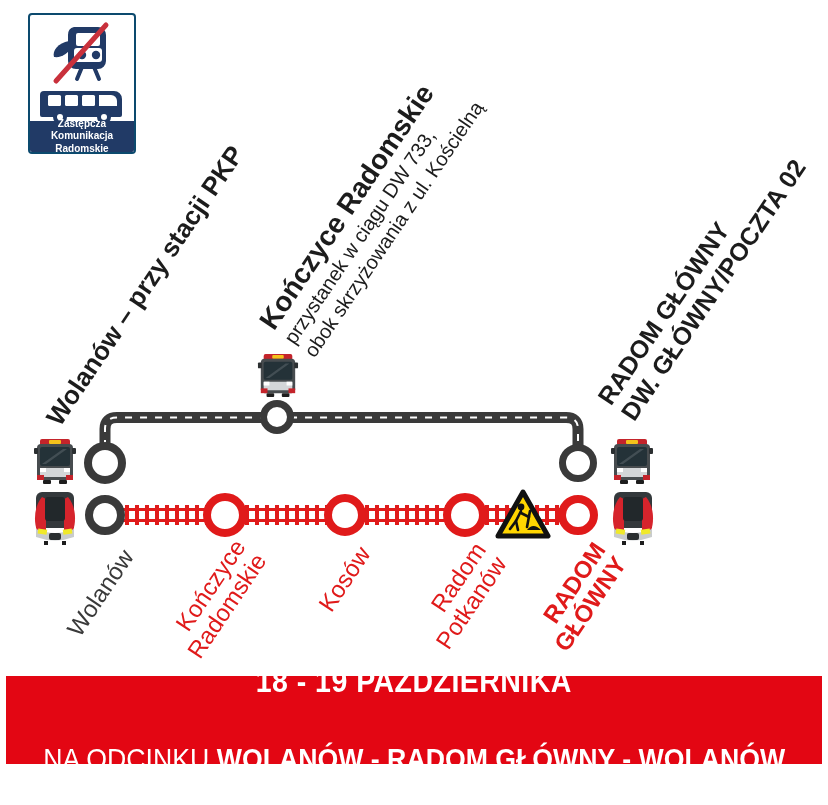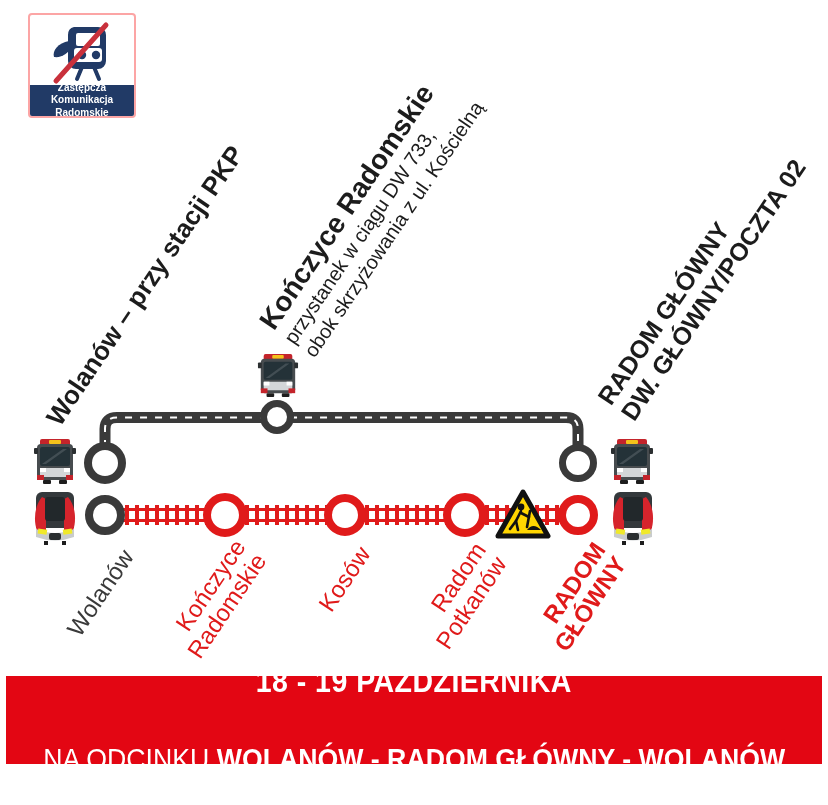--- a/index.html
+++ b/index.html
@@ -4,22 +4,22 @@
 <style>
   html,body{margin:0;padding:0;background:#fff;}
   #canvas{
     position:relative;width:828px;height:805px;background:#ffffff;
     font-family:"Liberation Sans","DejaVu Sans",sans-serif;overflow:hidden;
   }
   .abs{position:absolute;}
 
   
   .sign-box{
-    left:28px;top:13px;width:108px;height:105px;background:#fff;
-    border:2px solid #fca5a5;border-radius:4px;box-sizing:border-box;overflow:hidden;
+    left:28px;top:13px;width:108px;height:141px;background:#fff;
+    border:2px solid #0c4a6e;border-radius:4px;box-sizing:border-box;overflow:hidden;
   }
   .sign-caption{
     position:absolute;left:0;right:0;bottom:0;height:31px;background:#213a66;
     color:#fff;text-align:center;font-size:10px;font-weight:bold;line-height:1.25;
     display:flex;flex-direction:column;justify-content:center;
   }
 
   
   .diag{transform:rotate(-56deg);white-space:nowrap;color:#1c1c1c;}
   .diag-tl{transform-origin:0 0;}

